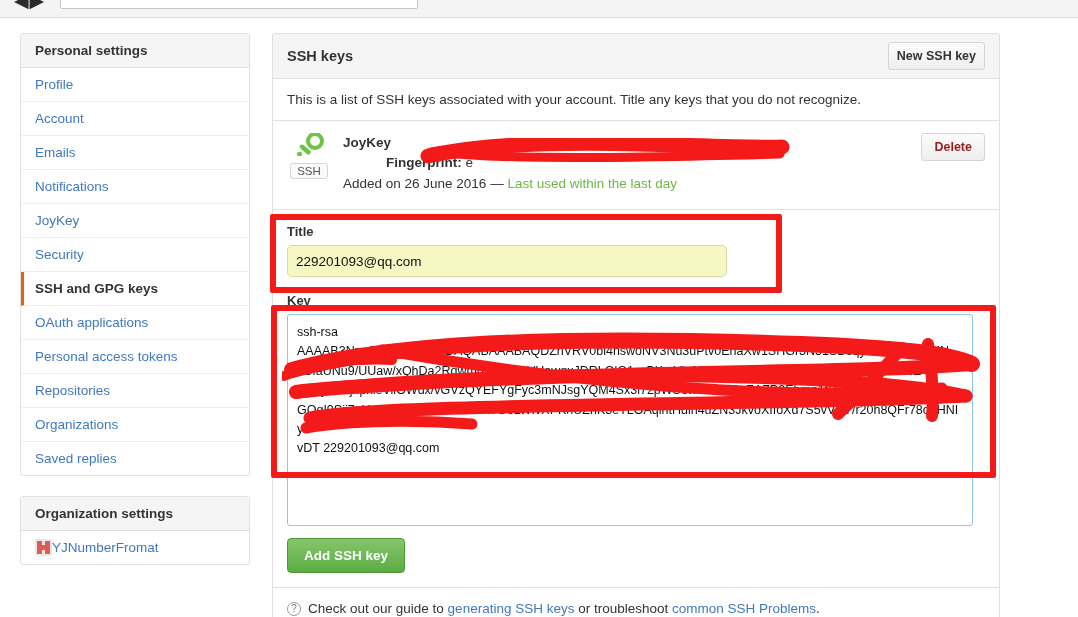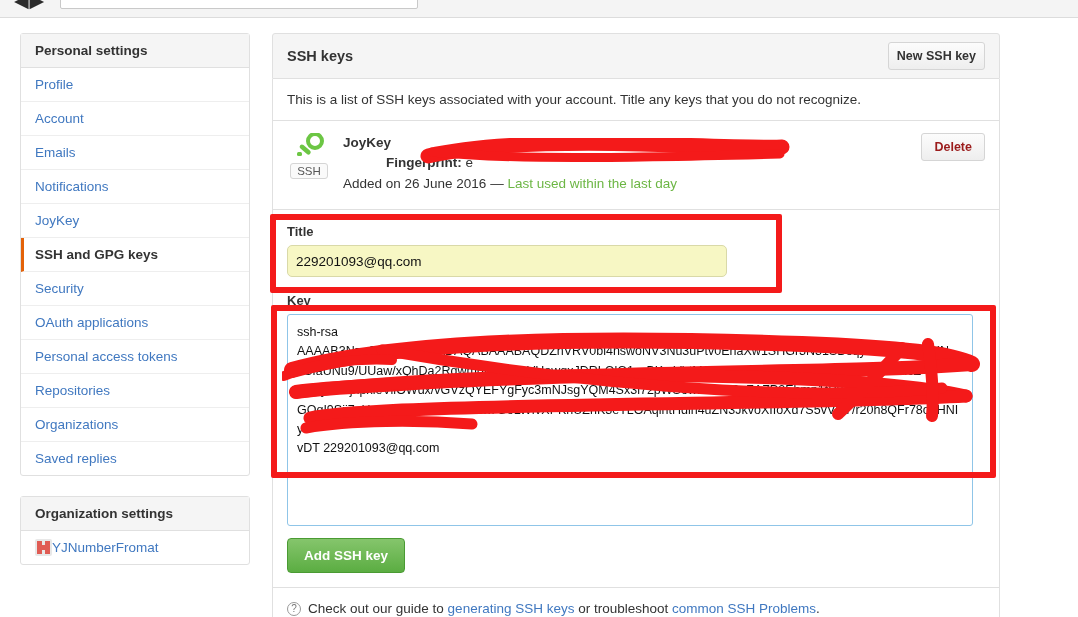--- a/index.html
+++ b/index.html
@@ -223,22 +223,22 @@
   <div class="chrome-fill"></div>
 
   <div class="sidebar">
     <div class="card">
       <div class="card-head">Personal settings</div>
       <a class="nav-item">Profile</a>
       <a class="nav-item">Account</a>
       <a class="nav-item">Emails</a>
       <a class="nav-item">Notifications</a>
       <a class="nav-item">JoyKey</a>
+      <a class="nav-item">Security</a>
       <a class="nav-item active">SSH and GPG keys</a>
-      <a class="nav-item">Security</a>
       <a class="nav-item">OAuth applications</a>
       <a class="nav-item">Personal access tokens</a>
       <a class="nav-item">Repositories</a>
       <a class="nav-item">Organizations</a>
       <a class="nav-item">Saved replies</a>
     </div>
 
     <div class="card org-card">
       <div class="card-head">Organization settings</div>
       <div class="org-item">

